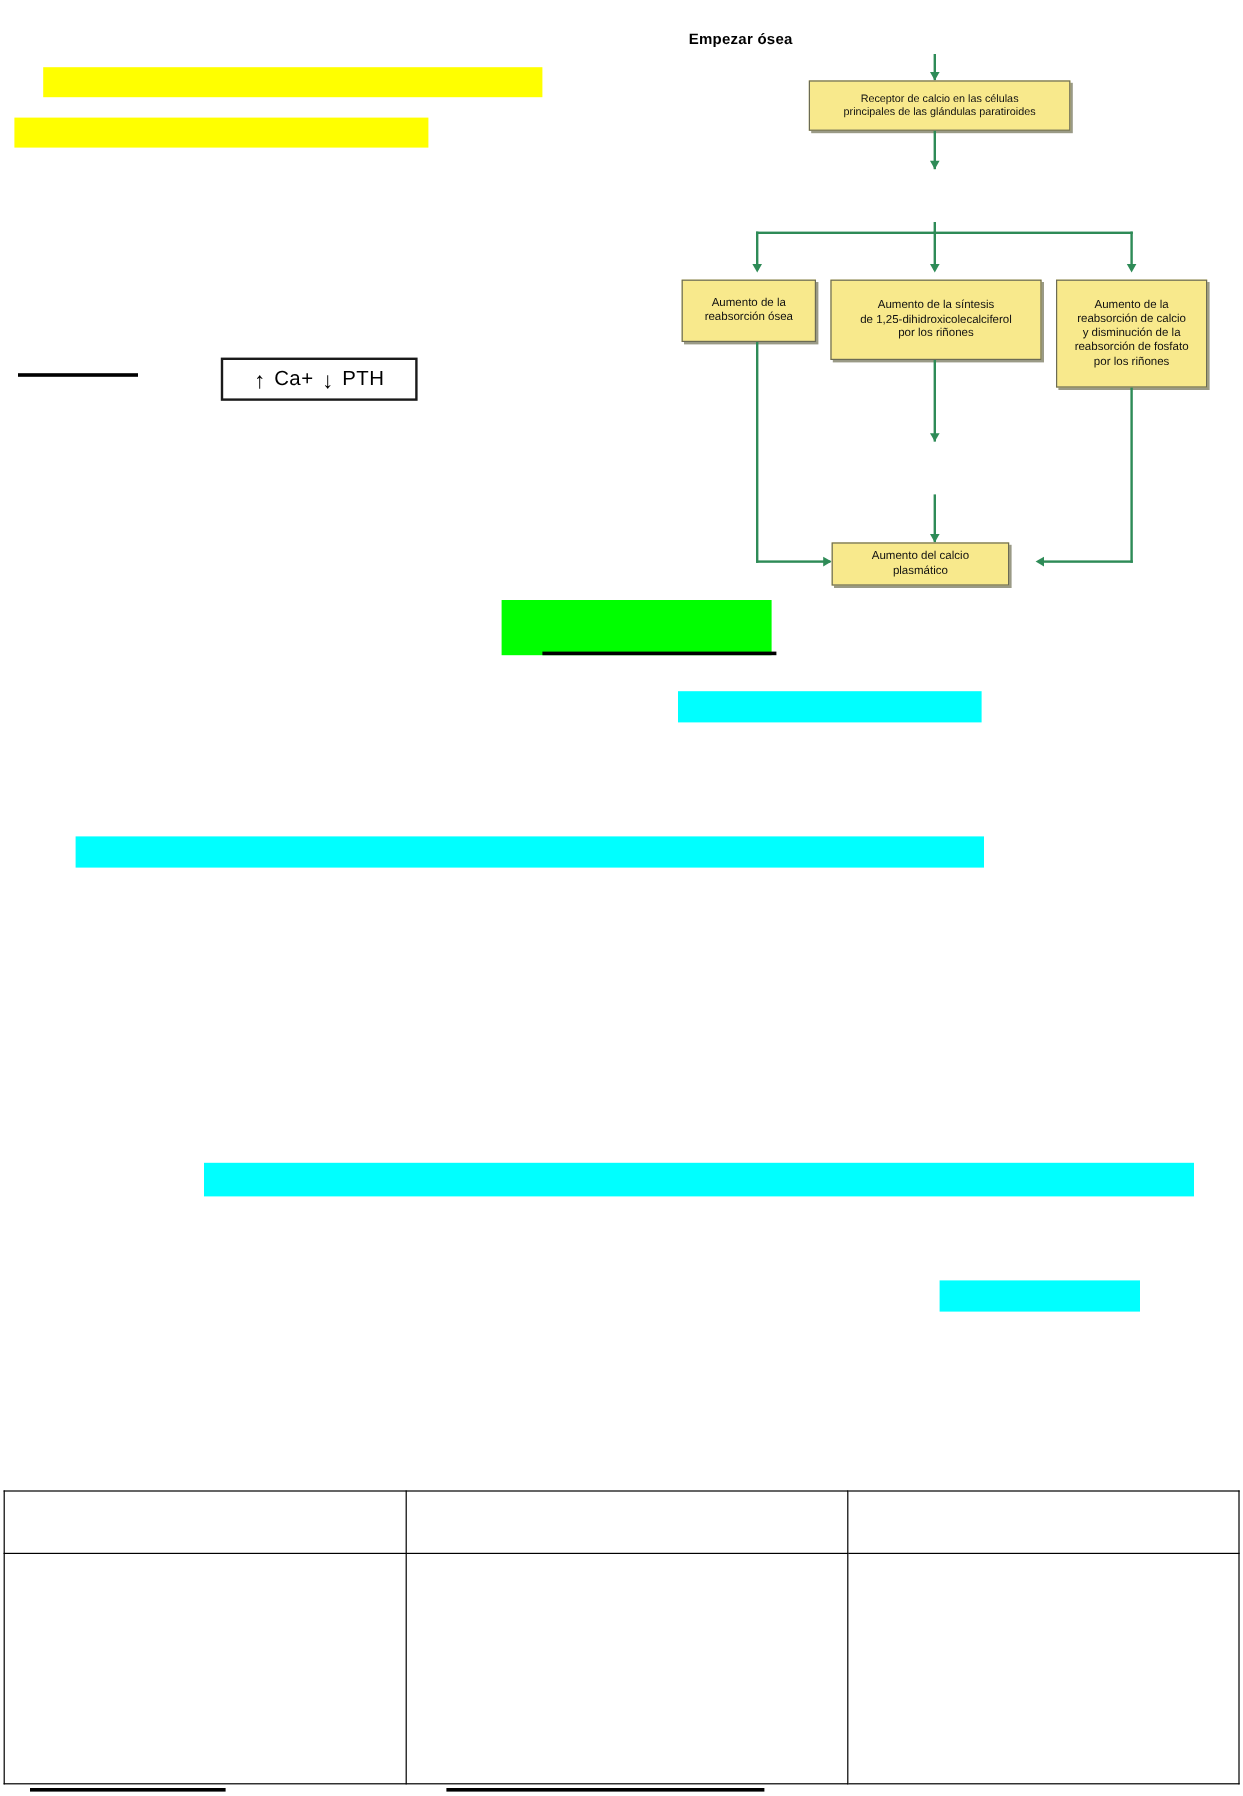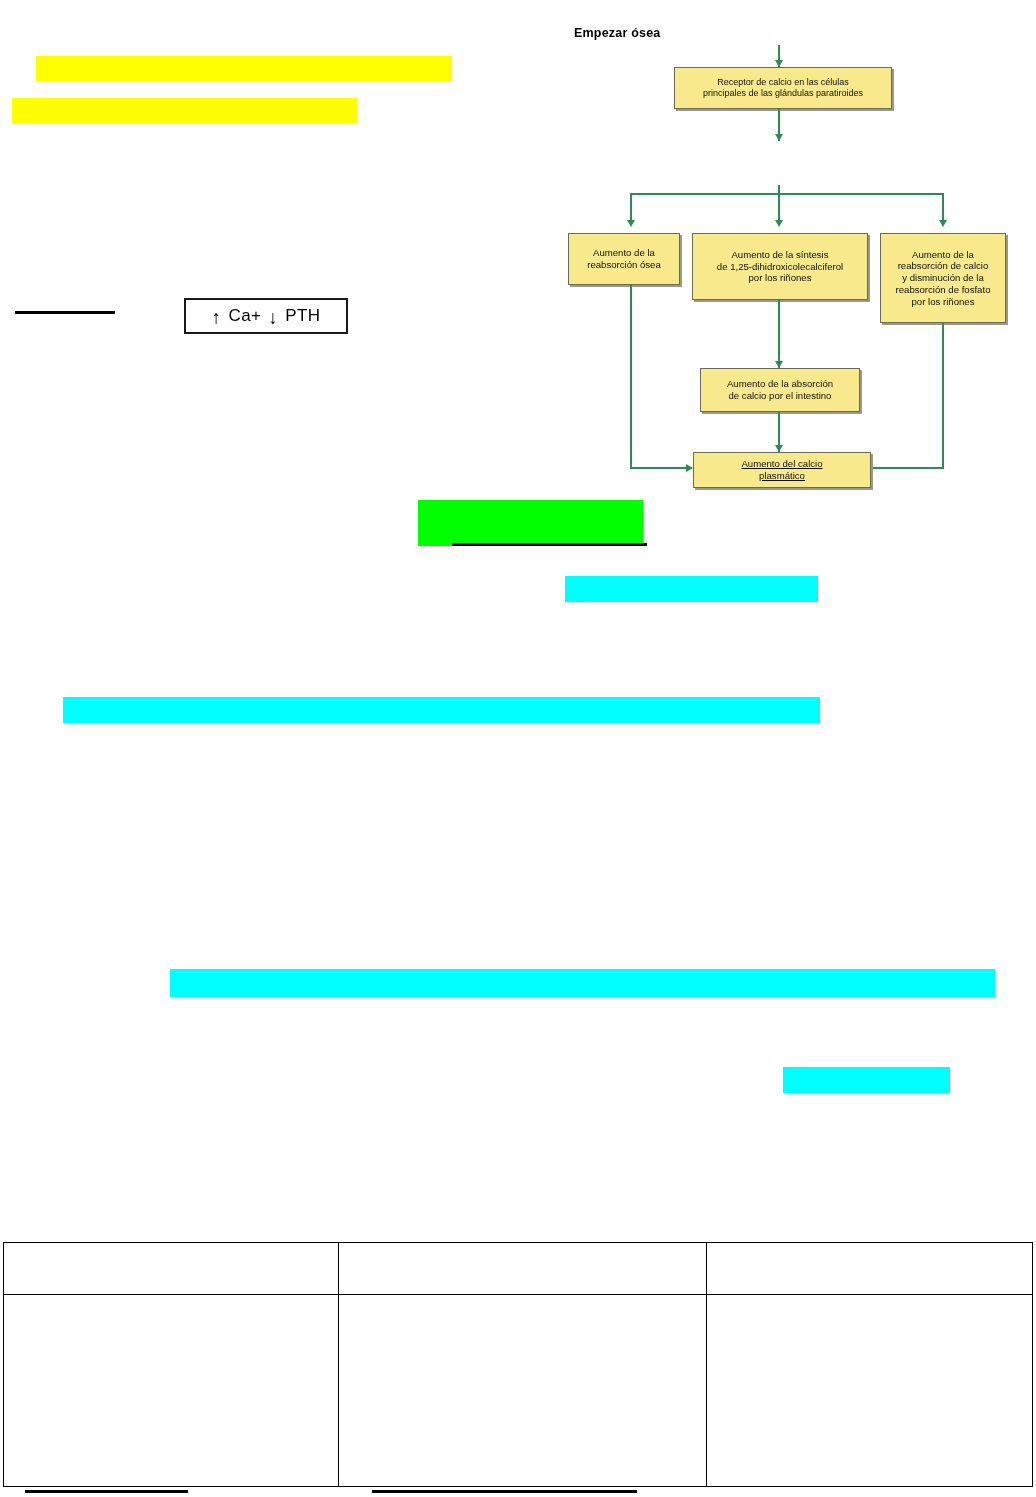--- a/index.html
+++ b/index.html
@@ -185,36 +185,33 @@
         <div>Aumento de la síntesis<br>de 1,25-dihidroxicolecalciferol<br>por los riñones</div>
       </div>
 
     <div class="fc-box" style="left:320px; top:233px; width:126px; height:90px;">
         <div>Aumento de la<br>reabsorción de calcio<br>y disminución de la<br>reabsorción de fosfato<br>por los riñones</div>
       </div>
 
     <div class="fc-line v" style="left:218px; top:300px; height:68px;"></div>
     <div class="fc-arrow-down" style="left:214.5px; top:361px;"></div>
 
-    <div class="fc-box" style="left:140px; top:368px; width:160px; height:44px;">
-        <div>Aumento de la absorción<br>de calcio por el intestino</div>
-      </div>
 
     <div class="fc-line v" style="left:218px; top:412px; height:40px;"></div>
     <div class="fc-arrow-down" style="left:214.5px; top:445px;"></div>
 
     <div class="fc-line v" style="left:70px; top:285px; height:184px;"></div>
     <div class="fc-line h" style="left:70px; top:467px; width:62px;"></div>
     <div class="fc-arrow-right" style="left:126px; top:463.5px;"></div>
 
     <div class="fc-line v" style="left:382px; top:323px; height:146px;"></div>
     <div class="fc-line h" style="left:308px; top:467px; width:76px;"></div>
     <div class="fc-arrow-left" style="left:303px; top:463.5px;"></div>
 
-    <div class="fc-box" style="left:133px; top:452px; width:178px; height:36px;text-decoration:underline;">
+    <div class="fc-box" style="left:133px; top:452px; width:148px; height:36px;">
         <div>Aumento del calcio<br>plasmático</div>
       </div>
   </div>
 
   <span class="hl hl-green" style="left:418px; top:500px; width:225px; height:46px;"></span>
   <span class="rule" style="left:452px; top:543px; width:195px;"></span>
 
   <span class="hl hl-cyan" style="left:565px; top:576px; width:253px; height:26px;"></span>
 
   <span class="hl hl-cyan" style="left:63px; top:697px; width:757px; height:26px;"></span>

